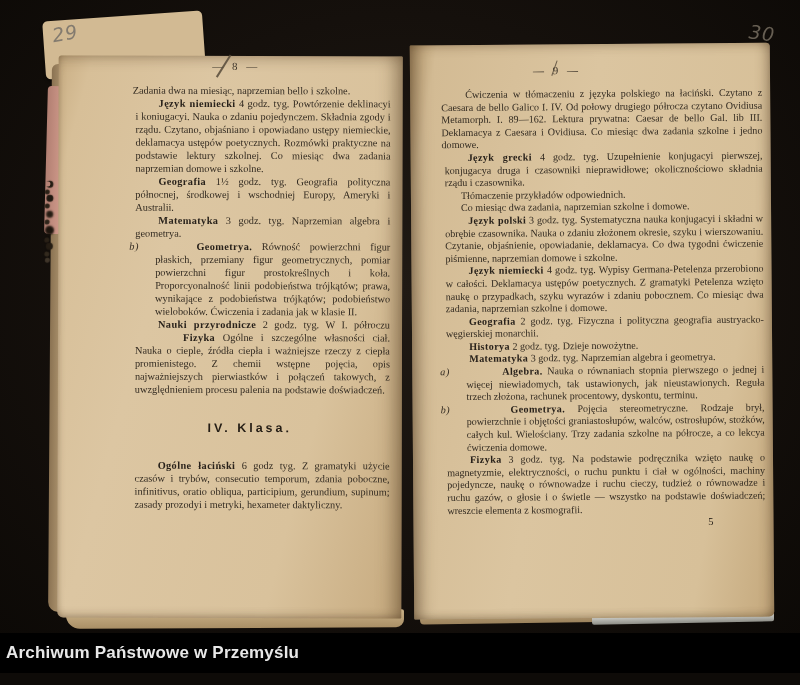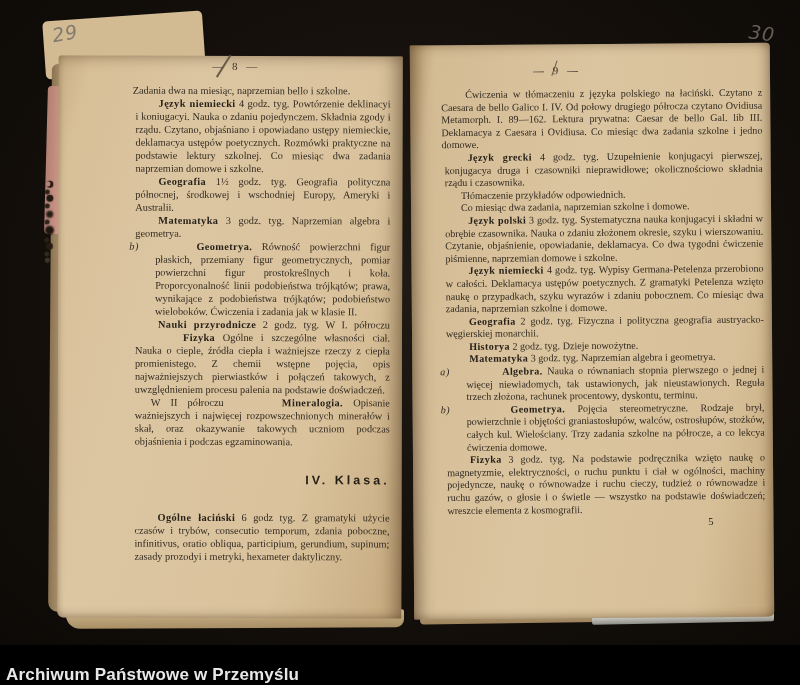--- a/index.html
+++ b/index.html
@@ -51,21 +51,21 @@
   .page-right .page-body{font-size:10.1px;line-height:12.6px;}
   .para{margin:0;}
   .para b{font-weight:bold;letter-spacing:.4px;color:#28211a;margin-left:48px;}
   .para i.marker{font-style:italic;letter-spacing:.5px;}
   .para.cont{text-indent:22px;}
   .page-right .para.cont{padding-left:22px;text-indent:24px;}
   .para.entry{padding-left:25px;text-indent:-25px;}
   .para.sub{padding-left:45px;text-indent:-26px;}
   .para.inner{padding-left:25px;text-indent:16px;}
   .para.heading{
-    text-align:right;font-family:"Liberation Sans",sans-serif;font-weight:bold;
+    text-align:center;font-family:"Liberation Sans",sans-serif;font-weight:bold;
     font-size:12.5px;letter-spacing:3px;margin:26px 0 24px;text-indent:0;color:#241d15;
   }
   .page-footer{font-size:10.5px;text-align:right;padding-right:52px;margin-top:1px;color:#322a20;}
 
   .pencil{
     position:absolute;z-index:3;font-family:"DejaVu Sans",sans-serif;font-style:italic;
     font-size:19px;letter-spacing:1px;
   }
   .pencil-left{left:52px;top:22px;color:#837b6f;transform:rotate(-10deg);}
   .pencil-right{left:749px;top:22px;color:#675f53;transform:rotate(7deg);}
@@ -73,22 +73,22 @@
   .ink-smudge{
     position:absolute;left:-13px;top:126px;width:5px;height:5px;border-radius:50%;
     transform:rotate(4deg);background:transparent;z-index:3;
     box-shadow:2px 0 1px 1px #241c13,0 8px 1px 0 #2a2117,3px 14px 1px 1px #1f1811,
       1px 22px 1px 0 #2a2117,4px 30px 2px 1px #231b12,2px 38px 1px 0 #2d241a,
       5px 46px 2px 2px #1d150e,3px 56px 1px 0 #2a2117,6px 62px 1px 1px #241c13,
       4px 70px 1px 0 #332a1e,5px 76px 1px 0 #40362a;
   }
 
   .archive-bar{
-    position:absolute;left:0;bottom:0;width:800px;height:40px;background:#000;
-    display:flex;align-items:flex-end;z-index:4;
+    position:absolute;left:0;bottom:12px;width:800px;height:40px;background:#000;
+    display:flex;align-items:center;z-index:4;
   }
   .archive-bar span{
     font-family:"Liberation Sans",sans-serif;font-weight:bold;font-size:17px;
     color:#e8e8e8;padding-left:6px;letter-spacing:.2px;
   }
 </style>
 </head>
 <body>
 
 <div class="photo">
@@ -105,21 +105,20 @@
       <span class="num"><span>8</span><i class="slash slash-left"></i></span>
       <span>—</span>
     </div>
     <div class="page-body">
         <div class="para cont">Zadania dwa na miesiąc, naprzemian bello i szkolne.</div>
         <div class="para entry"><b>Język niemiecki</b> 4 godz. tyg. Powtórzenie deklinacyi i koniugacyi. Nauka o zdaniu pojedynczem. Składnia zgody i rządu. Czytano, objaśniano i opowiadano ustępy niemieckie, deklamacya ustępów poetycznych. Rozmówki praktyczne na podstawie lektury szkolnej. Co miesiąc dwa zadania naprzemian domowe i szkolne.</div>
         <div class="para entry"><b>Geografia</b> 1½ godz. tyg. Geografia polityczna północnej, środkowej i wschodniej Europy, Ameryki i Australii.</div>
         <div class="para entry"><b>Matematyka</b> 3 godz. tyg. Naprzemian algebra i geometrya.</div>
         <div class="para sub"><i class="marker">b)</i> <b>Geometrya.</b> Równość powierzchni figur płaskich, przemiany figur geometrycznych, pomiar powierzchni figur prostokreślnych i koła. Proporcyonalność linii podobieństwa trójkątów; prawa, wynikające z podobieństwa trójkątów; podobieństwo wieloboków. Ćwiczenia i zadania jak w klasie II.</div>
         <div class="para entry"><b>Nauki przyrodnicze</b> 2 godz. tyg. W I. półroczu <b>Fizyka</b> Ogólne i szczególne własności ciał. Nauka o cieple, źródła ciepła i ważniejsze rzeczy z ciepła promienistego. Z chemii wstępne pojęcia, opis najważniejszych pierwiastków i połączeń takowych, z uwzględnieniem procesu palenia na podstawie doświadczeń.</div>
-        <div class="para inner">W II półroczu <b>Mineralogia.</b> Opisanie ważniejszych i najwięcej rozpowszechnionych minerałów i skał, oraz okazywanie takowych uczniom podczas objaśnienia i podczas egzaminowania.</div>
         <div class="para heading">IV. Klasa.</div>
         <div class="para entry"><b>Ogólne łaciński</b> 6 godz tyg. Z gramatyki użycie czasów i trybów, consecutio temporum, zdania poboczne, infinitivus, oratio obliqua, participium, gerundium, supinum; zasady prozodyi i metryki, hexameter daktyliczny.</div>
       </div>
     <div class="ink-smudge"></div>
   </div>
 
   <div class="page page-right">
     <div class="page-header">
       <span>—</span>
       <span class="num"><span>9</span><i class="slash slash-right"></i></span>

